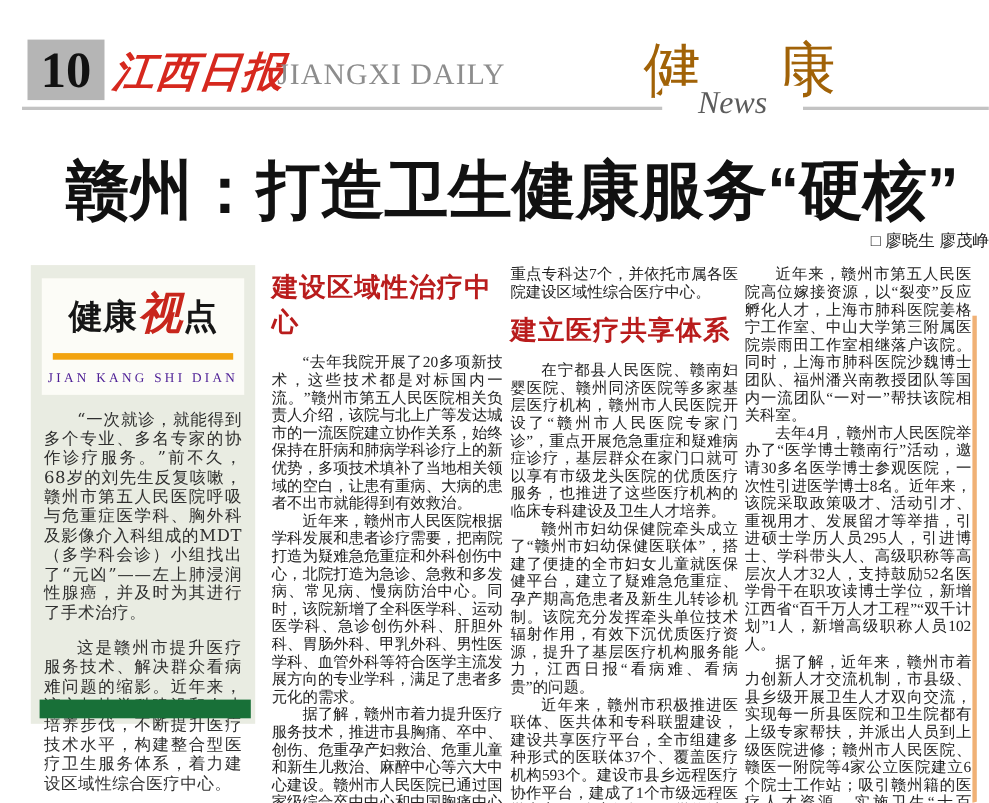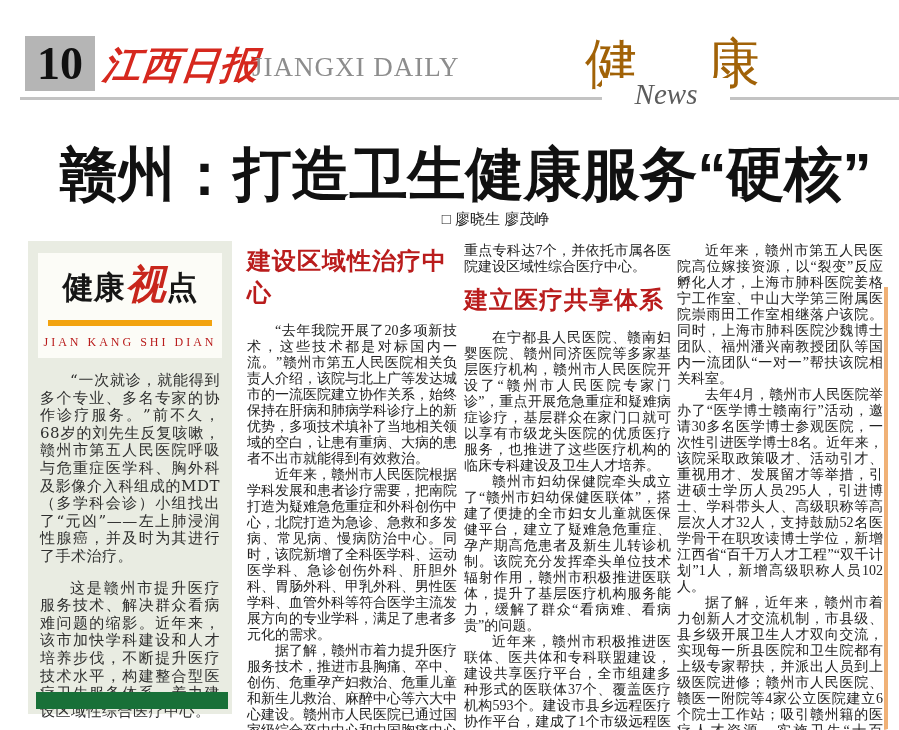--- a/index.html
+++ b/index.html
@@ -34,35 +34,35 @@
     font-family:"Liberation Serif",serif;
   }
   
   .headline {
     position:absolute; left:0; top:122px; width:899px; margin:16px; text-align:center;
     font-size:58px; line-height:72px; font-weight:900; letter-spacing:0px; color:#111;
     font-family:"Liberation Sans","DejaVu Sans",sans-serif; white-space:nowrap;
   }
   .byline {
     position:absolute; left:0; top:210px; width:899px; box-sizing:border-box; padding-left:92px;
-    text-align:center; font-size:15px; color:#222;
+    text-align:right; font-size:15px; color:#222;
     font-family:"Liberation Sans",sans-serif;
   }
   
   .sidebar {
-    position:absolute; left:28px; top:241px; width:204px; height:473px;
+    position:absolute; left:28px; top:241px; width:204px; height:417px;
     background:#e9ece2; box-sizing:border-box;
   }
   .logo-panel { margin:12px 10px 0; background:#fcfcf7; padding:12px 4px 8px; text-align:center; }
   .logo { white-space:nowrap; line-height:40px; }
   .logo .black { font-size:31px; font-weight:900; color:#161616; font-family:"Liberation Sans",sans-serif; }
   .logo .red   { font-size:40px; font-weight:bold; font-style:italic; color:#c8261c;
                  font-family:"Liberation Serif",serif; margin:0 1px; }
   .orange-bar { height:6px; background:#f2a30f; margin:7px 6px 9px; }
-  .logo-sub { font-size:12px; letter-spacing:3px; color:#b91c1c; font-family:"Liberation Serif",serif; }
+  .logo-sub { font-size:12px; letter-spacing:3px; color:#4c1d95; font-family:"Liberation Serif",serif; }
   .sidebar p {
     margin:14px 0 0; padding:0 12px; text-indent:2em; text-align:justify;
     font-size:15px; line-height:17.6px; letter-spacing:0.5px; color:#2e2e2e;
     font-family:"DejaVu Serif","Liberation Serif",serif;
   }
   .green-bar { position:absolute; left:8px; right:4px; bottom:5px; height:17px; background:#187038; }
   
   .col { position:absolute; top:243px; }
   .col1 { left:247px; width:210px; }
   .col2 { left:464px; width:207px; }
@@ -114,21 +114,21 @@
     <h2>建设区域性治疗中心</h2>
     <p>“去年我院开展了20多项新技术，这些技术都是对标国内一流。”赣州市第五人民医院相关负责人介绍，该院与北上广等发达城市的一流医院建立协作关系，始终保持在肝病和肺病学科诊疗上的新优势，多项技术填补了当地相关领域的空白，让患有重病、大病的患者不出市就能得到有效救治。</p>
     <p>近年来，赣州市人民医院根据学科发展和患者诊疗需要，把南院打造为疑难急危重症和外科创伤中心，北院打造为急诊、急救和多发病、常见病、慢病防治中心。同时，该院新增了全科医学科、运动医学科、急诊创伤外科、肝胆外科、胃肠外科、甲乳外科、男性医学科、血管外科等符合医学主流发展方向的专业学科，满足了患者多元化的需求。</p>
     <p>据了解，赣州市着力提升医疗服务技术，推进市县胸痛、卒中、创伤、危重孕产妇救治、危重儿童和新生儿救治、麻醉中心等六大中心建设。赣州市人民医院已通过国家级综合卒中中心和中国胸痛中心认证，建成国家级“综合卒中中心”“胸痛中心”；并建成赣州市妇幼保健院等3个产科急救中心和3个危重儿和新生儿救治中心。目前，全市已经通过批准的省级</p>
   </section>
 
   <section class="col col2">
     <p class="cont">重点专科达7个，并依托市属各医院建设区域性综合医疗中心。</p>
     <h2>建立医疗共享体系</h2>
     <p>在宁都县人民医院、赣南妇婴医院、赣州同济医院等多家基层医疗机构，赣州市人民医院开设了“赣州市人民医院专家门诊”，重点开展危急重症和疑难病症诊疗，基层群众在家门口就可以享有市级龙头医院的优质医疗服务，也推进了这些医疗机构的临床专科建设及卫生人才培养。</p>
-    <p>赣州市妇幼保健院牵头成立了“赣州市妇幼保健医联体”，搭建了便捷的全市妇女儿童就医保健平台，建立了疑难急危重症、孕产期高危患者及新生儿转诊机制。该院充分发挥牵头单位技术辐射作用，赣州市积极推进医联体，提升了基层医疗机构服务能力，缓解了群众“看病难、看病贵”的问题。</p>
+    <p>赣州市妇幼保健院牵头成立了“赣州市妇幼保健医联体”，搭建了便捷的全市妇女儿童就医保健平台，建立了疑难急危重症、孕产期高危患者及新生儿转诊机制。该院充分发挥牵头单位技术辐射作用，有效下沉优质医疗资源，提升了基层医疗机构服务能力，江西日报“看病难、看病贵”的问题。</p>
     <p>近年来，赣州市积极推进医联体、医共体和专科联盟建设，建设共享医疗平台，全市组建多种形式的医联体37个、覆盖医疗机构593个。建设市县乡远程医疗协作平台，建成了1个市级远程医学中心、9个市级远程医学终端、18个县级和333个乡镇卫生院远程医学终端。</p>
   </section>
 
   <section class="col col3">
     <p>近年来，赣州市第五人民医院高位嫁接资源，以“裂变”反应孵化人才，上海市肺科医院姜格宁工作室、中山大学第三附属医院崇雨田工作室相继落户该院。同时，上海市肺科医院沙魏博士团队、福州潘兴南教授团队等国内一流团队“一对一”帮扶该院相关科室。</p>
     <p>去年4月，赣州市人民医院举办了“医学博士赣南行”活动，邀请30多名医学博士参观医院，一次性引进医学博士8名。近年来，该院采取政策吸才、活动引才、重视用才、发展留才等举措，引进硕士学历人员295人，引进博士、学科带头人、高级职称等高层次人才32人，支持鼓励52名医学骨干在职攻读博士学位，新增江西省“百千万人才工程”“双千计划”1人，新增高级职称人员102人。</p>
     <p>据了解，近年来，赣州市着力创新人才交流机制，市县级、县乡级开展卫生人才双向交流，实现每一所县医院和卫生院都有上级专家帮扶，并派出人员到上级医院进修；赣州市人民医院、赣医一附院等4家公立医院建立6个院士工作站；吸引赣州籍的医疗人才资源，实施卫生“十百千”人才工程。</p>
   </section>
 
   <div class="right-rule"></div>

